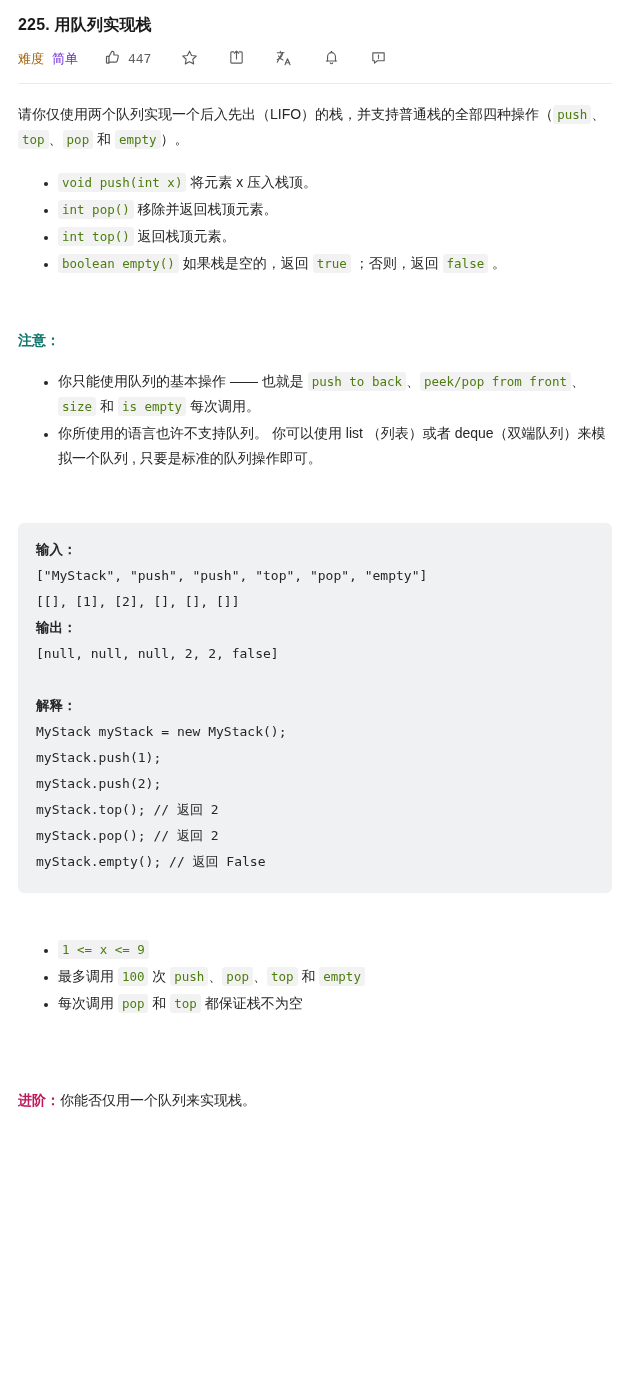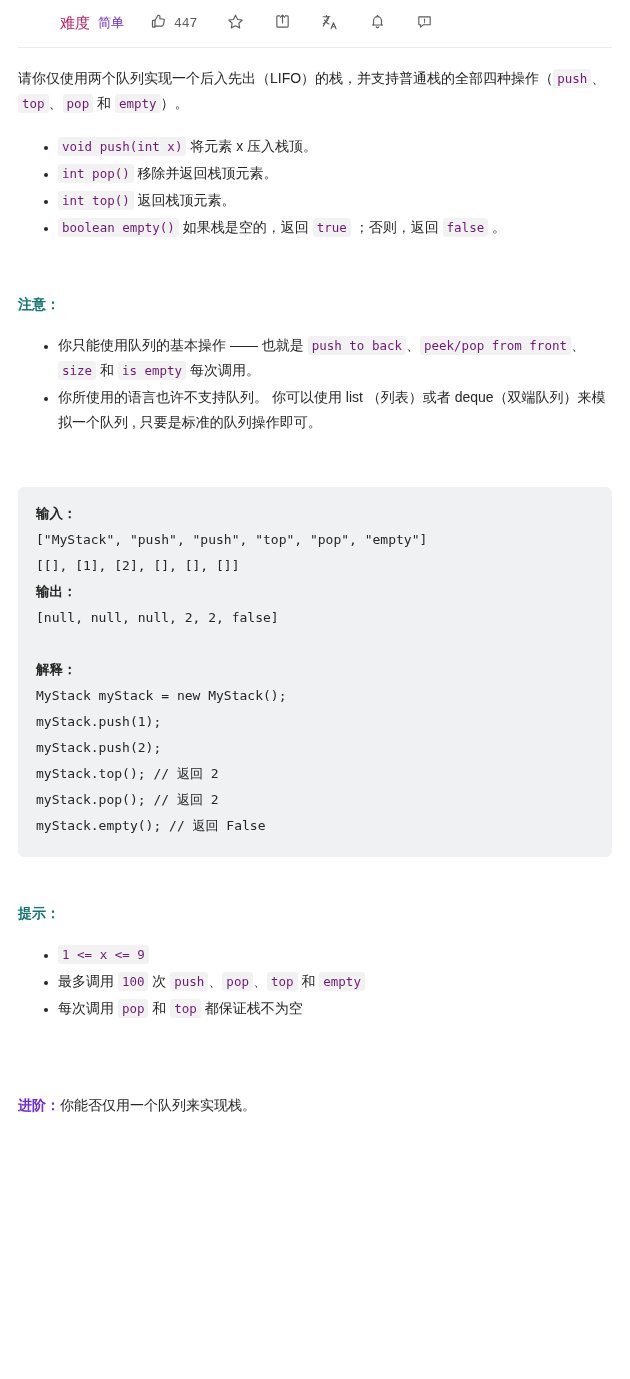--- a/index.html
+++ b/index.html
@@ -33,24 +33,23 @@
   }
   .meta-row {
     display: flex;
     align-items: center;
     height: 30px;
     margin-top: 8px;
     font-size: 13px;
     color: #3c3c4399;
   }
   .meta-label {
-    color: #be185d;
-    font-size: 15px;
+    color: #a16207;
+    font-size: 13px;
     margin-right: 8px;
-    margin-left: 42px;
   }
   .difficulty {
     font-size: 13px;
     margin-right: 26px;
   }
   .icon-btn {
     display: inline-flex;
     align-items: center;
     justify-content: center;
     color: #5c5c5c;
@@ -97,21 +96,21 @@
   }
   ul.bullets li {
     margin: 0 0 2px 0;
     line-height: 25px;
   }
   ul.bullets li::marker { font-size: 12px; }
 
   code.chip {
     font-family: "DejaVu Sans Mono", "Liberation Mono", monospace;
     background: #f2f2f2;
-    color: #701a75;
+    color: #4d7c0f;
     font-size: 12.5px;
     padding: 2px 4px;
     border-radius: 3px;
     white-space: pre;
   }
 
   .section-head {
     font-weight: bold;
     font-size: 14px;
     color: #0f766e;
@@ -137,27 +136,28 @@
   pre.codeblock .b {
     font-weight: bold;
     font-family: "Liberation Sans", "DejaVu Sans", sans-serif;
     font-size: 13.5px;
   }
   .adv {
     font-size: 14px;
     line-height: 25px;
     margin: 0;
   }
-  .adv b { color: #6d28d9; }
+  .adv b { color: #be185d; }
 </style>
 </head>
 <body>
 
 <div class="page">
 
+  <h1 class="problem-title">225. 用队列实现栈</h1>
 
   <div class="meta-row">
     <span class="meta-label">难度</span>
     <span class="difficulty" id="difficulty-value" style="color: #6d28d9;">简单</span>
 
     <span class="like-group">
       <span>
         <svg width="17" height="17" viewBox="0 0 24 24" fill="none" stroke="currentColor" stroke-width="1.7" stroke-linecap="round" stroke-linejoin="round">
           <path d="M7 10.5v9.5H4.5a1 1 0 0 1-1-1v-7.5a1 1 0 0 1 1-1H7z"></path>
           <path d="M7 10.5l4-7a2 2 0 0 1 3 1.8v3.2h4.6a1.6 1.6 0 0 1 1.56 1.96l-1.4 6.2a2 2 0 0 1-1.95 1.84H7"></path>
@@ -256,21 +256,20 @@
 <span>MyStack myStack = new MyStack();</span>
 <span>myStack.push(1);</span>
 <span>myStack.push(2);</span>
 <span>myStack.top(); // 返回 2</span>
 <span>myStack.pop(); // 返回 2</span>
 <span>myStack.empty(); // 返回 False</span></pre>
 
     <div class="spacer-lg"></div>
     <div class="spacer-sm"></div>
 
-    <p class="section-head">提示：</p>
 
     <ul class="bullets">
       <li><code class="chip">1 &lt;= x &lt;= 9</code></li>
       <li><span>最多调用 </span><code class="chip">100</code><span> 次 </span><code class="chip">push</code><span>、</span><code class="chip">pop</code><span>、</span><code class="chip">top</code><span> 和 </span><code class="chip">empty</code></li>
       <li><span>每次调用 </span><code class="chip">pop</code><span> 和 </span><code class="chip">top</code><span> 都保证栈不为空</span></li>
     </ul>
 
     <div class="spacer-lg"></div>
     <div class="spacer-md"></div>
 

